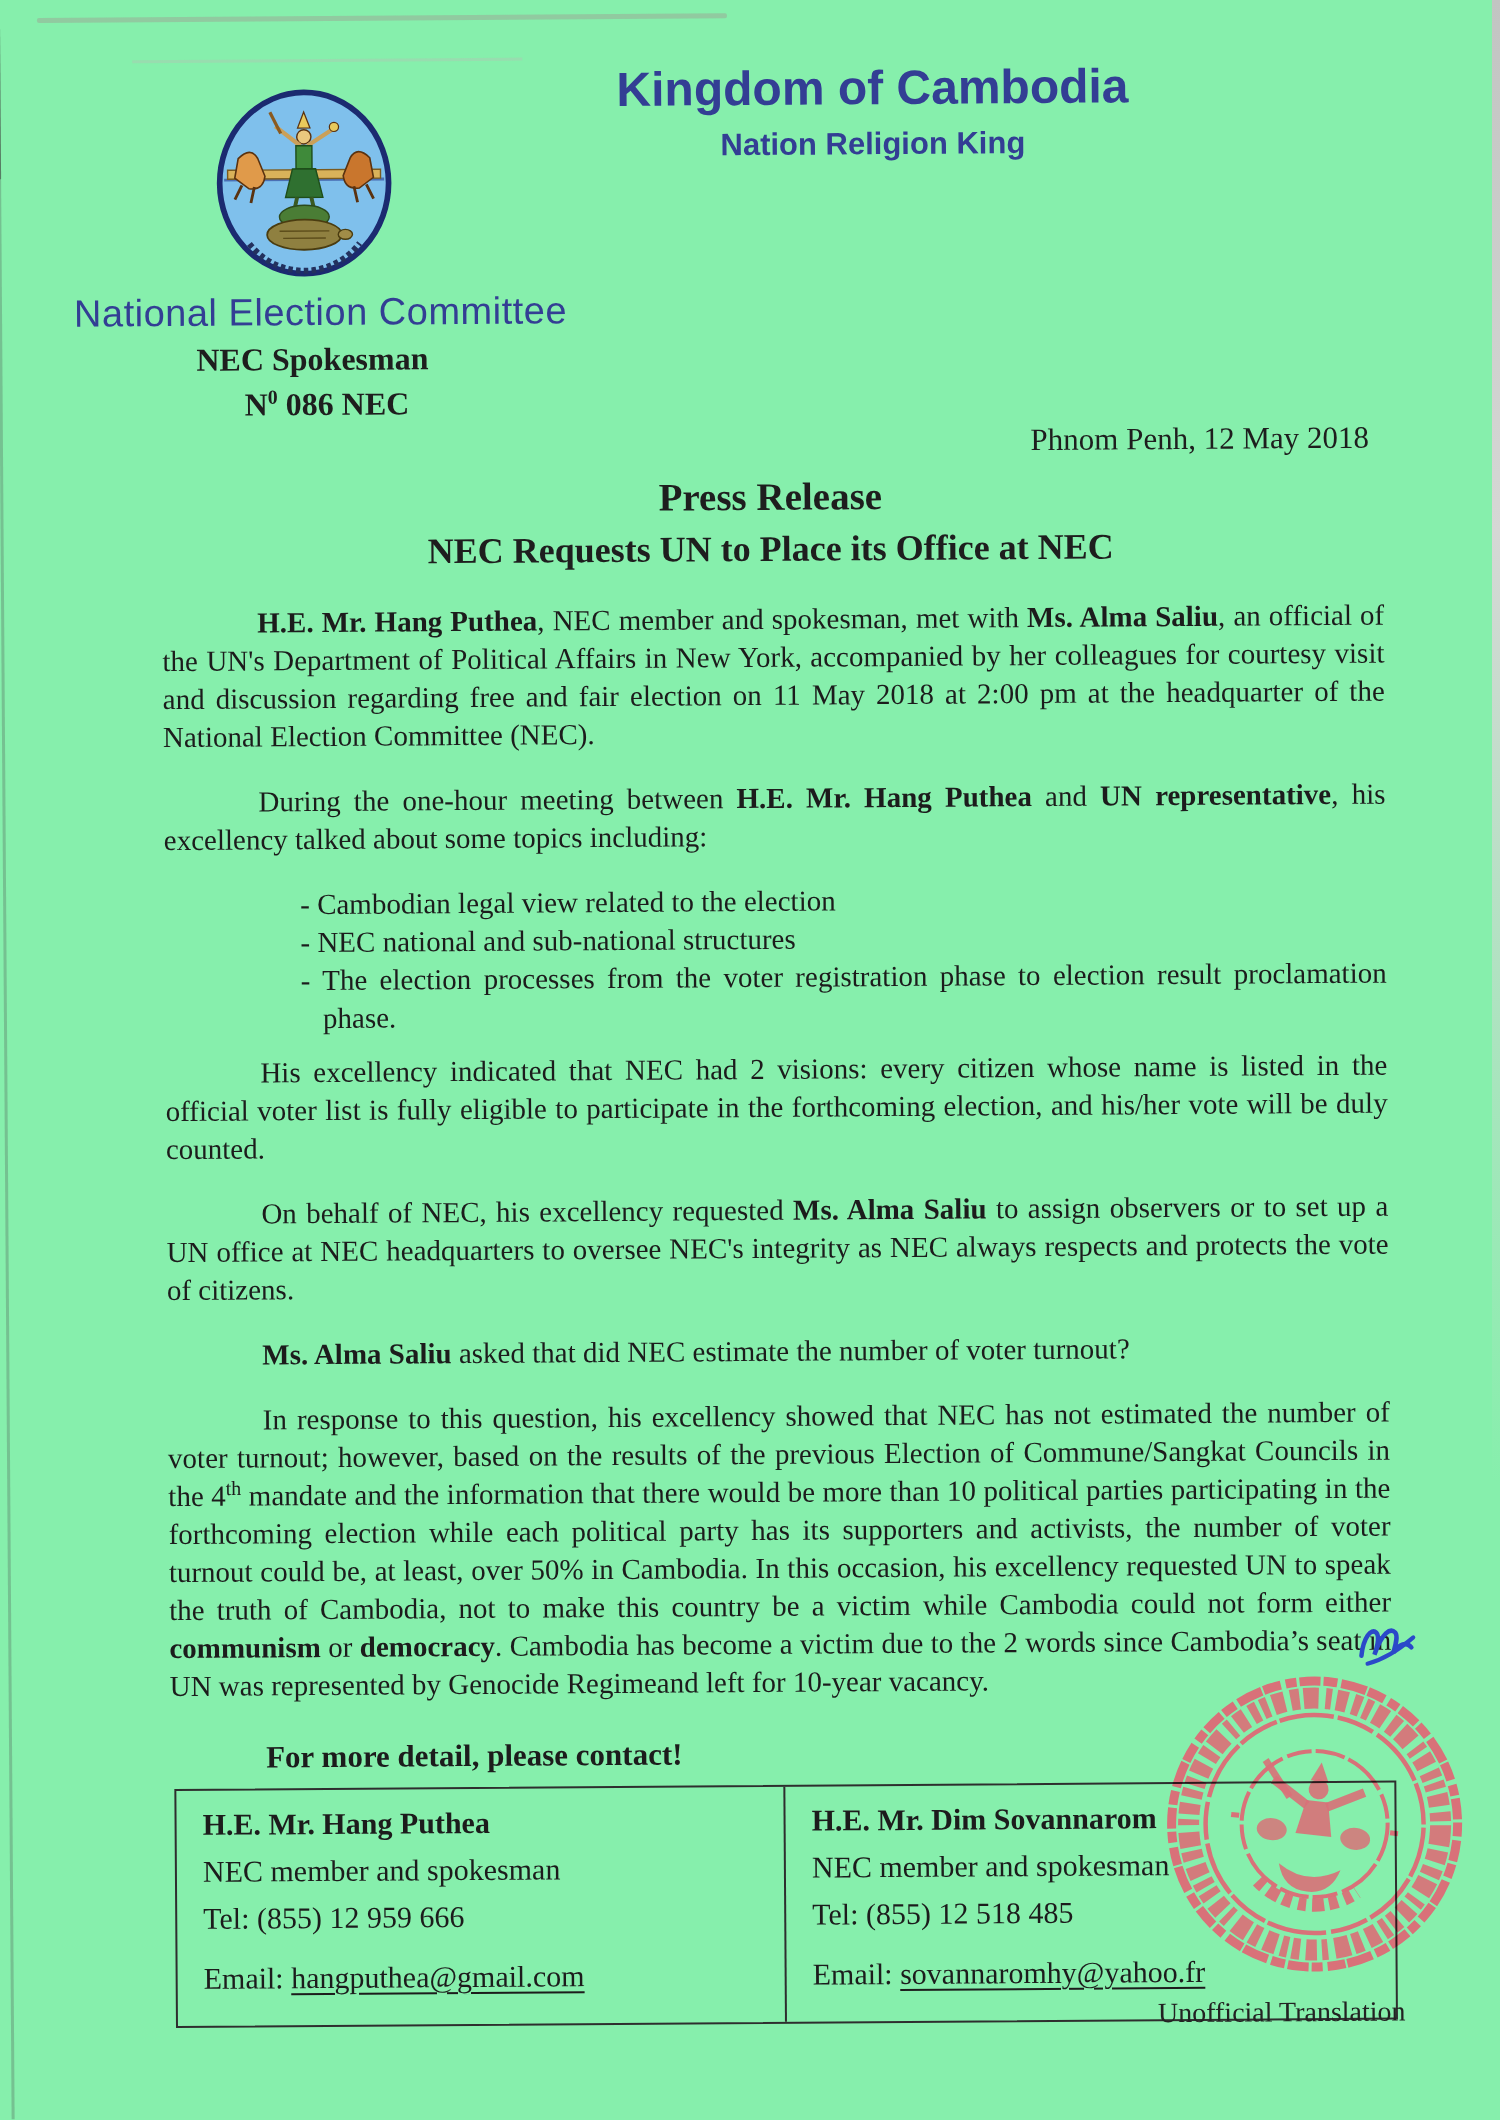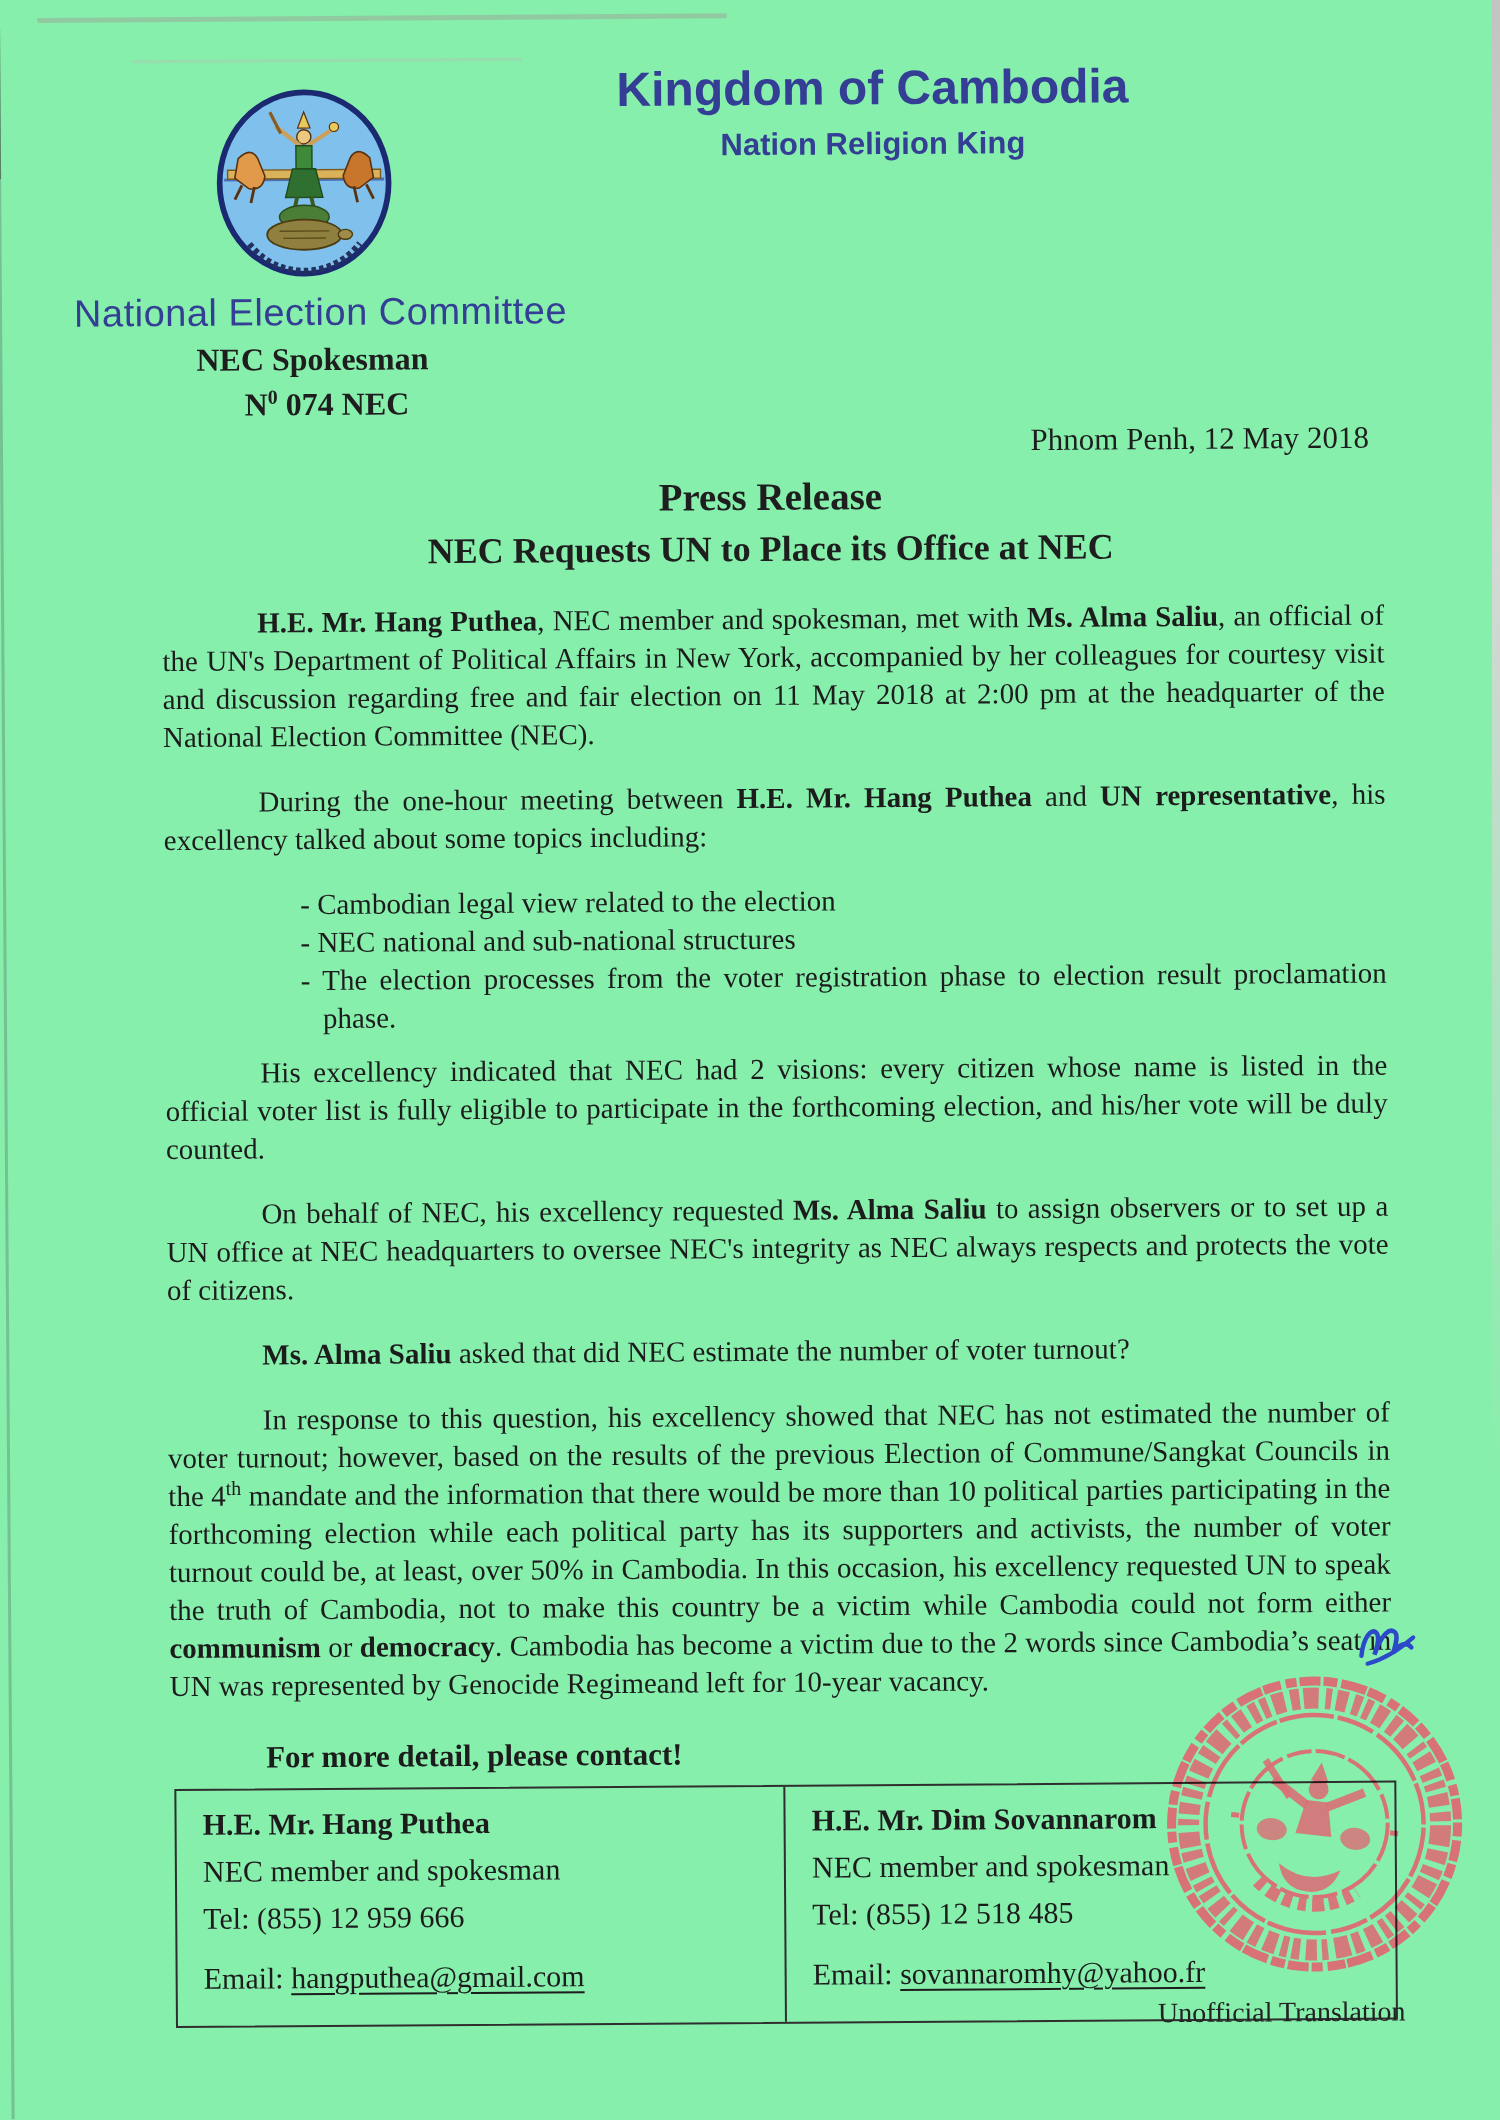--- a/index.html
+++ b/index.html
@@ -101,21 +101,21 @@
         <path d="M19 88 A39 39 0 0 0 81 88" stroke="#23315e" stroke-width="3.4" fill="none" stroke-dasharray="2.6 1.8"></path>
       </svg>
     </div>
 
     <div class="abs hdr-center">
       <div class="kingdom">Kingdom of Cambodia</div>
       <div class="motto">Nation Religion King</div>
     </div>
     <div class="abs committee">National Election Committee</div>
     <div class="abs spokesman">NEC Spokesman</div>
-    <div class="abs doc-no"><span>N</span><sup>0</sup><span> 074 NEC</span></div>
+    <div class="abs doc-no"><span>N</span><sup>0</sup><span> 086 NEC</span></div>
     <div class="abs dateline">Phnom Penh, 12 May 2018</div>
     <div class="abs h-press">Press Release</div>
     <div class="abs h-title">NEC Requests UN to Place its Office at NEC</div>
 
     <div class="abs body-content">
       <div id="body-host">
           <p class="para"><span class="b">H.E. Mr. Hang Puthea</span><span>, NEC member and spokesman, met with </span><span class="b">Ms. Alma Saliu</span><span>, an official of the UN's Department of Political Affairs in New York, accompanied by her colleagues for courtesy visit and discussion regarding free and fair election on 11 May 2018 at 2:00 pm at the headquarter of the National Election Committee (NEC).</span></p>
           <p class="para"><span>During the one-hour meeting between </span><span class="b">H.E. Mr. Hang Puthea</span><span> and </span><span class="b">UN representative</span><span>, his excellency talked about some topics including:</span></p>
           <div class="bullets">
             <div class="bullet">- Cambodian legal view related to the election</div>

